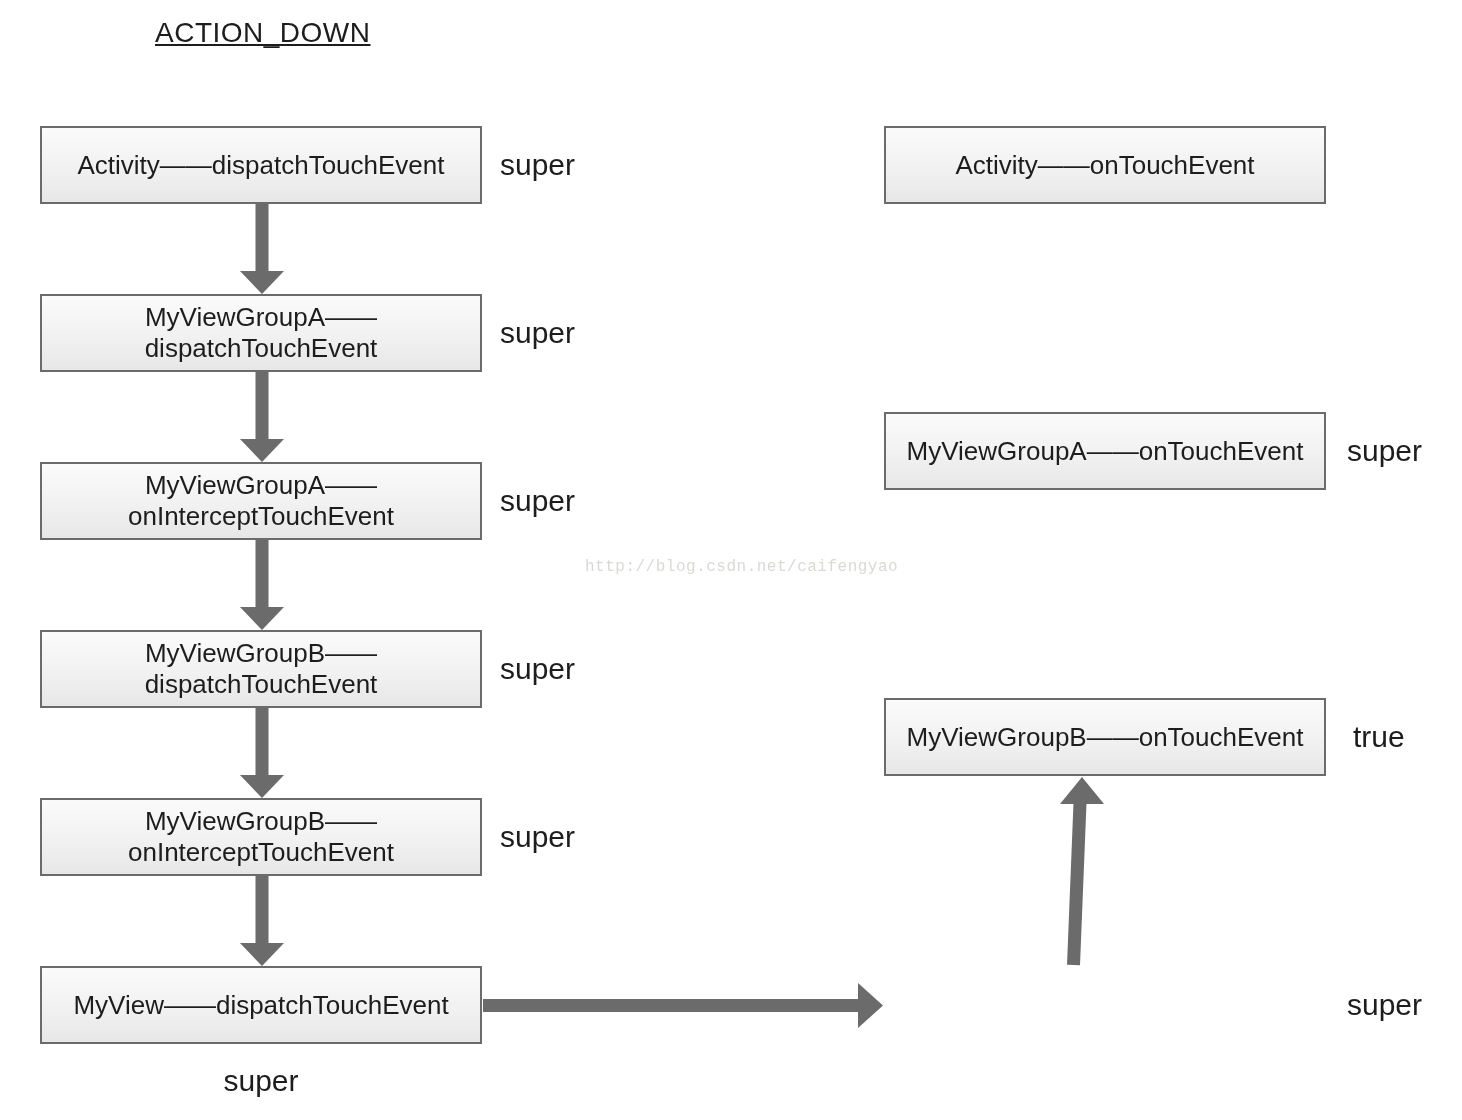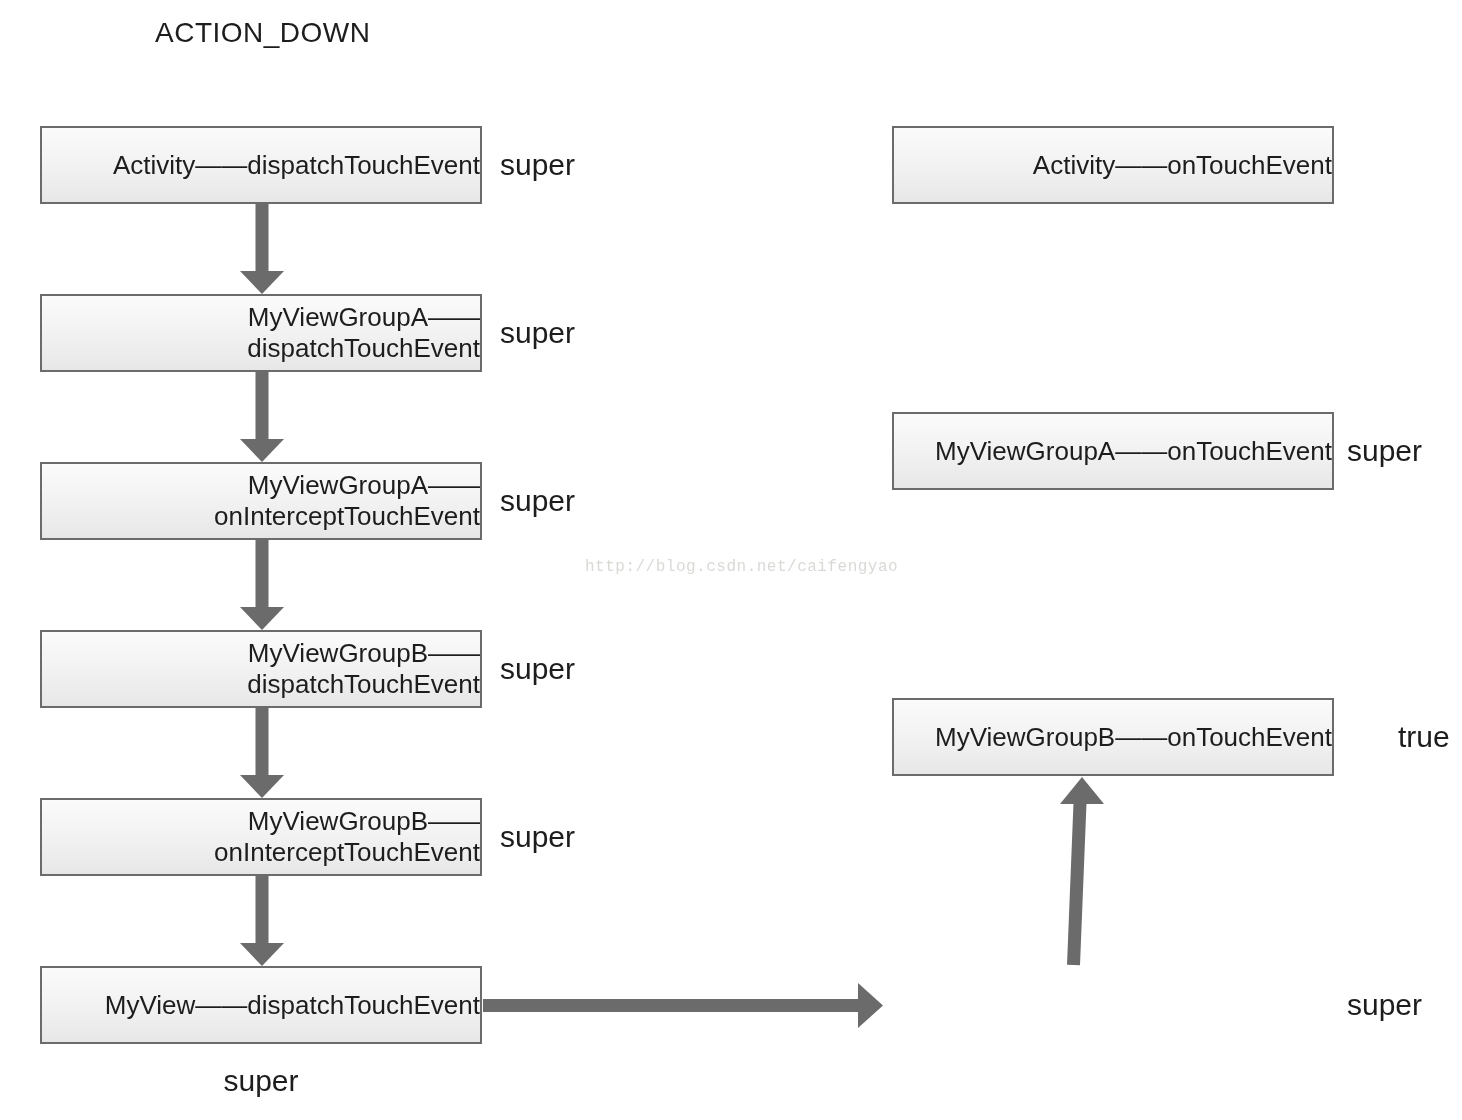--- a/index.html
+++ b/index.html
@@ -10,30 +10,31 @@
     --arrow:#6b6b6b;
     --watermark:#d9d9d5;
   }
   html,body{margin:0;padding:0;background:#ffffff;}
   body{font-family:"Liberation Sans","DejaVu Sans",sans-serif;color:var(--ink);}
   .canvas{position:relative;width:1462px;height:1120px;background:#ffffff;overflow:hidden;}
   .title{
     position:absolute;left:155px;top:16px;
     font-size:28px;line-height:34px;letter-spacing:0.5px;color:var(--ink);
     white-space:nowrap;
+    text-decoration:underline;
   }
   .box{
     position:absolute;width:442px;height:78px;box-sizing:border-box;
     border:2px solid var(--box-border);
     background:linear-gradient(180deg,var(--box-top) 0%,#f1f1f1 55%,var(--box-bottom) 100%);
-    display:flex;flex-direction:column;align-items:flex-end;justify-content:center;
+    display:flex;flex-direction:column;align-items:center;justify-content:center;
     font-size:26px;line-height:31px;text-align:center;white-space:nowrap;
   }
   .box.left{left:40px;}
-  .box.right{left:884px;margin-left:8px;}
+  .box.right{left:884px;}
   .ret-label{
     position:absolute;height:30px;line-height:30px;font-size:30px;
     color:var(--ink);white-space:nowrap;
   }
   .ret-label.under{width:442px;text-align:center;}
   .watermark{
     position:absolute;left:585px;top:558px;
     font-family:"Liberation Mono","DejaVu Sans Mono",monospace;
     font-size:16px;letter-spacing:0.5px;color:var(--watermark);white-space:nowrap;
   }
@@ -84,21 +85,21 @@
   </div>
 
   <div class="ret-label" style="left:500px;top:150px">super</div>
   <div class="ret-label" style="left:500px;top:318px">super</div>
   <div class="ret-label" style="left:500px;top:486px">super</div>
   <div class="ret-label" style="left:500px;top:654px">super</div>
   <div class="ret-label" style="left:500px;top:822px">super</div>
   <div class="ret-label under" style="left:40px;top:1066px">super</div>
 
   <div class="ret-label" style="left:1347px;top:436px">super</div>
-  <div class="ret-label" style="left:1398px;top:722px">true</div>
+  <div class="ret-label" style="left:1353px;top:722px">true</div>
   <div class="ret-label" style="left:1347px;top:990px">super</div>
 
   <svg class="arrows" width="1462" height="1120" viewBox="0 0 1462 1120">
     <g>
       <rect class="fill" x="255.5" y="204" width="13" height="67"></rect>
       <polygon class="fill" points="240,271 284,271 262,294"></polygon>
     </g>
     <g>
       <rect class="fill" x="255.5" y="372" width="13" height="67"></rect>
       <polygon class="fill" points="240,439 284,439 262,462"></polygon>

